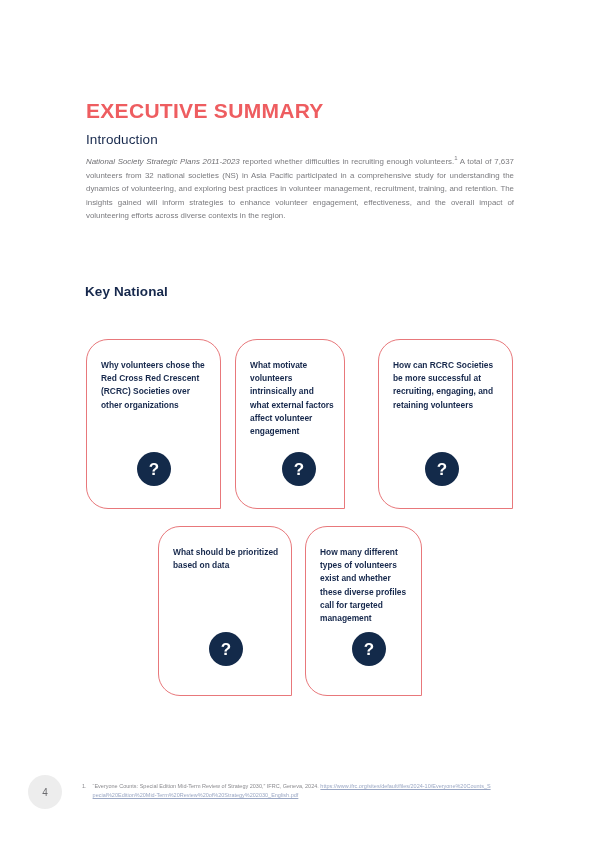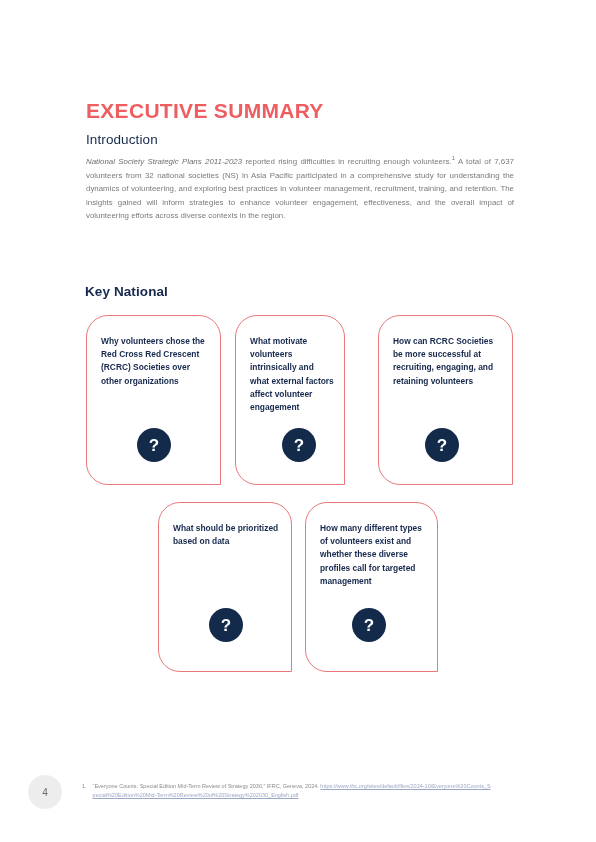--- a/index.html
+++ b/index.html
@@ -72,20 +72,21 @@
     letter-spacing: 0.1px;
   }
 
   
   .card {
     position: absolute;
     box-sizing: border-box;
     background: #ffffff;
     border: 1.1px solid #E8787B;
     border-radius: 22px 22px 0 22px;
+    margin-top: 24px;
   }
   .card-text {
     position: absolute;
     left: 14px;
     top: 19px;
     right: 10px;
     font-size: 8.4px;
     font-weight: bold;
     line-height: 13.2px;
     color: #16284C;
@@ -104,21 +105,21 @@
     justify-content: center;
     line-height: 1;
   }
 
   
   #card-0 { left: 86px;  top: 315px; width: 135px; height: 170px; }
   #card-1 { left: 235px; top: 315px; width: 110px; height: 170px; }
   #card-2 { left: 378px; top: 315px; width: 135px; height: 170px; }
   
   #card-3 { left: 158px; top: 502px; width: 134px; height: 170px; }
-  #card-4 { left: 305px; top: 502px; width: 133px; height: 170px; }
+  #card-4 { left: 305px; top: 502px; width: 117px; height: 170px; }
 
   #card-0 .qmark { left: 50px; top: 112px; }
   #card-1 .qmark { left: 46px; top: 112px; }
   #card-2 .qmark { left: 46px; top: 112px; }
   #card-3 .qmark { left: 50px; top: 105px; }
   #card-4 .qmark { left: 46px; top: 105px; }
 
   
   .page-badge {
     position: absolute;
@@ -157,21 +158,21 @@
 </head>
 <body>
 
 <div class="page">
 
   <div class="exec-title">EXECUTIVE SUMMARY</div>
 
   <div class="intro-title">Introduction</div>
 
   <div class="intro-body">
-    <span class="ital">National Society Strategic Plans 2011-2023</span><span> reported rising difficulties in recruiting enough volunteers.</span><sup>1</sup>
+    <span class="ital">National Society Strategic Plans 2011-2023</span><span> reported whether difficulties in recruiting enough volunteers.</span><sup>1</sup>
     <span>A total of 7,637 volunteers from 32 national societies (NS) in Asia Pacific participated in a comprehensive study for understanding the dynamics of volunteering, and exploring best practices in volunteer management, recruitment, training, and retention. The insights gained will inform strategies to enhance volunteer engagement, effectiveness, and the overall impact of volunteering efforts across diverse contexts in the region.</span>
   </div>
 
   <div class="key-questions-title">Key National</div>
 
   <div class="card" id="card-0">
     <div class="card-text"> Why volunteers chose the Red Cross Red Crescent (RCRC) Societies over other organizations</div>
     <div class="qmark">?</div>
   </div>
 

